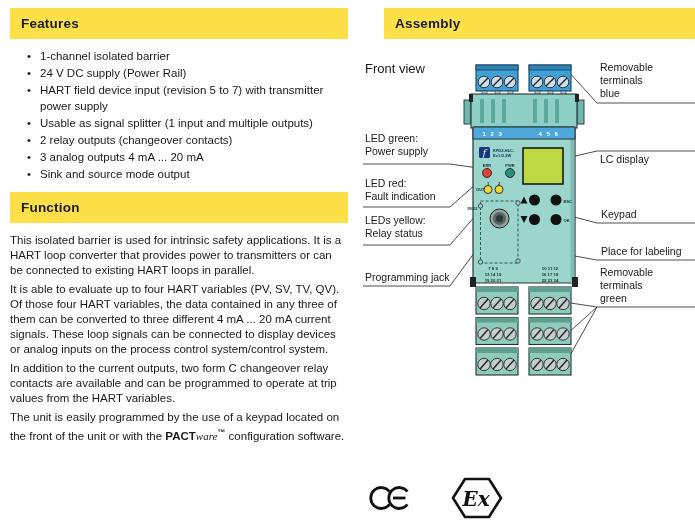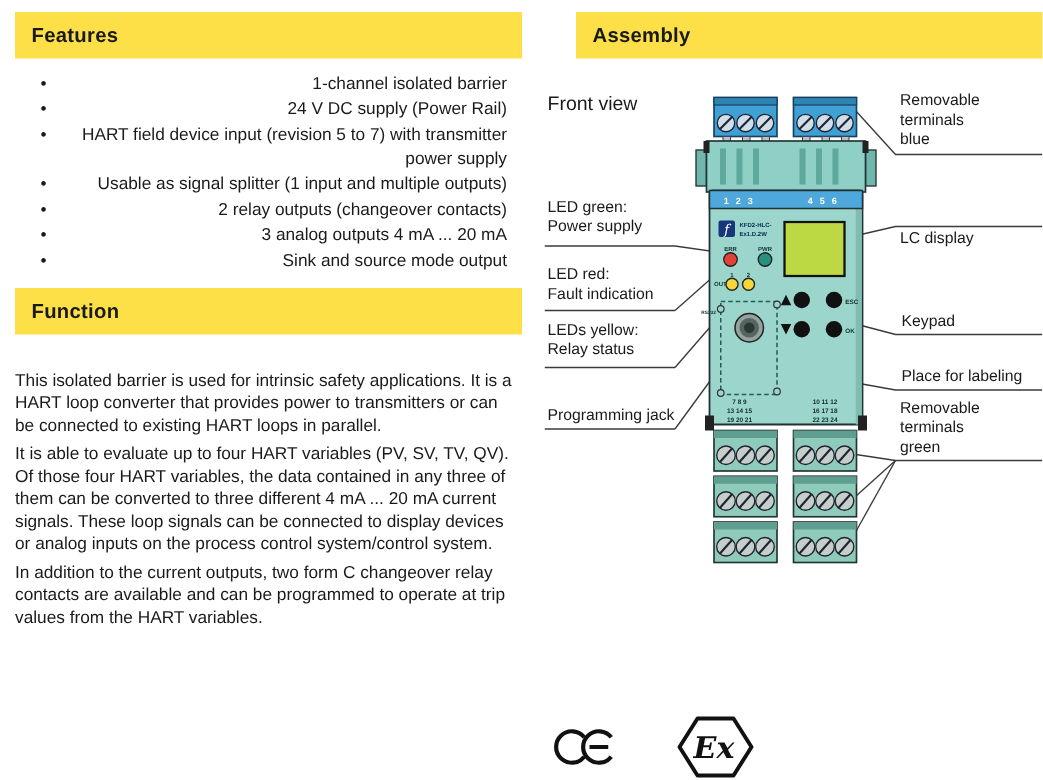--- a/index.html
+++ b/index.html
@@ -2,25 +2,25 @@
 <html><head>
 <meta charset="utf-8">
 <title>Document</title>
 <style>
   html,body{margin:0;padding:0;}
   body{width:695px;height:520px;background:#ffffff;position:relative;overflow:hidden;
        font-family:"Liberation Sans", sans-serif;color:#1a1a1a;}
   .col-left{position:absolute;left:10px;top:8px;width:338px;}
   .col-right{position:absolute;left:384px;top:8px;width:394px;}
   .band{background:#fde047;font-weight:bold;font-size:13.5px;padding:8px 0 8px 11px;letter-spacing:.2px;}
-  ul.bullets{margin:9px 0 0 0;padding:0 6px 0 30px;list-style:none;text-align:right;}
+  ul.bullets{margin:9px 0 0 0;padding:0 6px 0 30px;list-style:none;}
   ul.bullets li{position:relative;font-size:11.5px;line-height:16px;margin-bottom:1px;padding-right:4px;}
   ul.bullets li::before{content:"\2022";position:absolute;left:-13px;top:0;}
   .band.func{margin-top:10px;}
-  .ftext{margin-top:24px;padding-right:2px;}
+  .ftext{margin-top:10px;padding-right:2px;}
   .ftext p{margin:0 0 4px 0;font-size:11.5px;line-height:15px;}
   .ftext .tm{font-weight:bold;font-size:8px;vertical-align:super;}
   .ftext i{font-family:"Liberation Serif", serif;font-size:11px;}
   .diagram{position:absolute;left:363px;top:38px;width:332px;height:482px;}
   .diagram svg{position:absolute;left:0;top:0;}
   .dlabel{position:absolute;font-size:10.5px;line-height:13px;white-space:nowrap;}
   .dlabel.bold{font-weight:normal;font-size:13px;}
 </style>
 </head>
 <body>
@@ -34,20 +34,21 @@
     <li>Usable as signal splitter (1 input and multiple outputs)</li>
     <li>2 relay outputs (changeover contacts)</li>
     <li>3 analog outputs 4 mA ... 20 mA</li>
     <li>Sink and source mode output</li>
   </ul>
   <div class="band func">Function</div>
   <div class="ftext">
     <p>This isolated barrier is used for intrinsic safety applications.  It is a HART loop converter that provides power to transmitters or can be connected to existing HART loops in parallel.</p>
     <p>It is able to evaluate up to four HART variables (PV, SV, TV, QV). Of those four HART variables, the data contained in any three of them can be converted to three different 4 mA ... 20 mA current signals. These loop signals can be connected to display devices or analog inputs on the process control system/control system.</p>
     <p>In addition to the current outputs, two form C changeover relay contacts are available and can be programmed to operate at trip values from the HART variables.</p>
+    <p><span>The unit is easily programmed by the use of a keypad located on the front of the unit or with the </span><b>PACT</b><i>ware</i><span class="tm">™</span><span> configuration software.</span></p>
   </div>
 </div>
 
 <div class="col-right">
   <div class="band">Assembly</div>
 </div>
 
 <div class="diagram">
   <svg width="332" height="482" viewBox="0 0 332 482">
 

